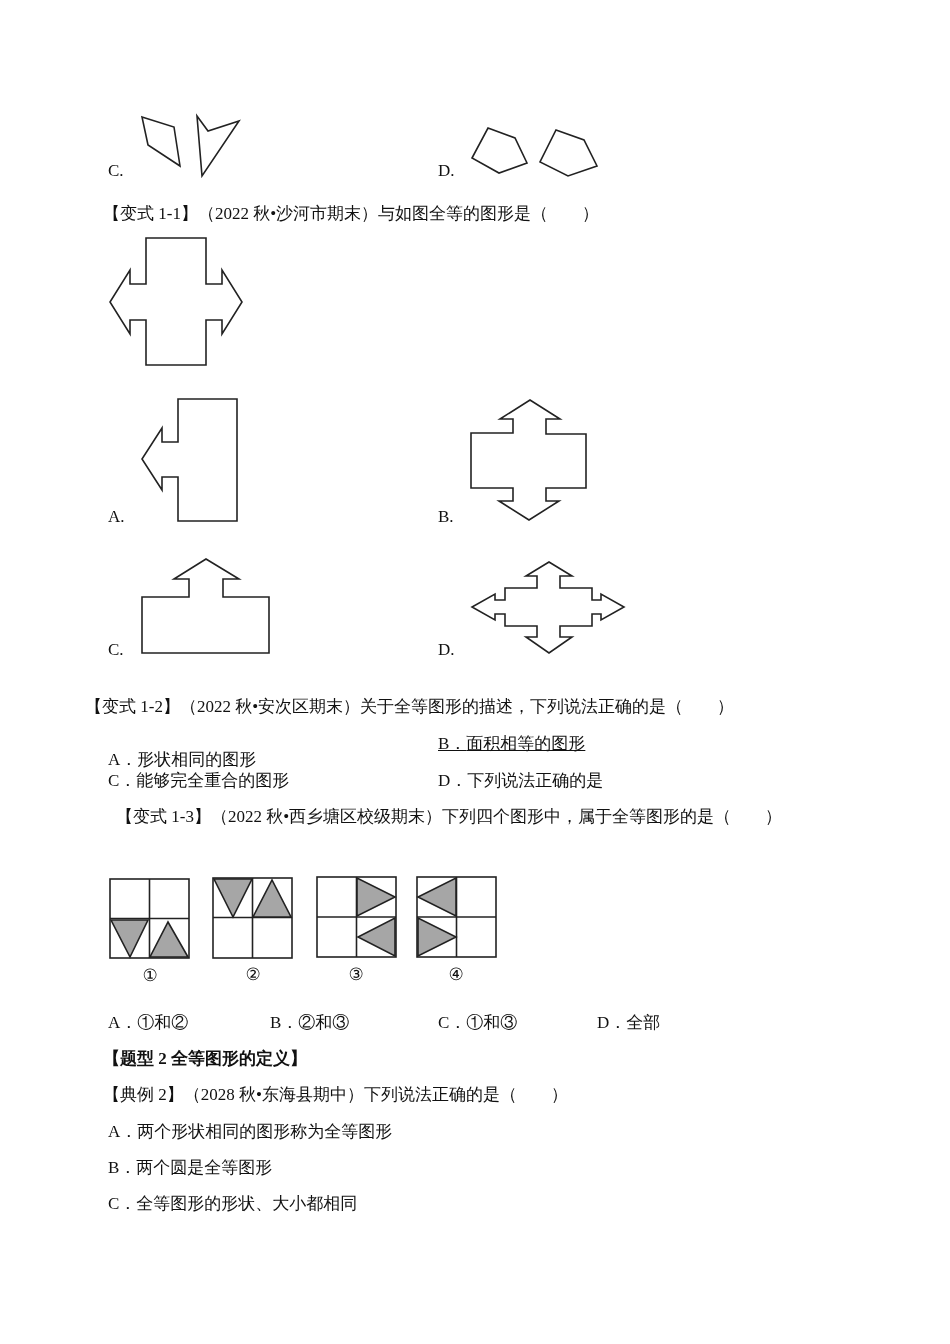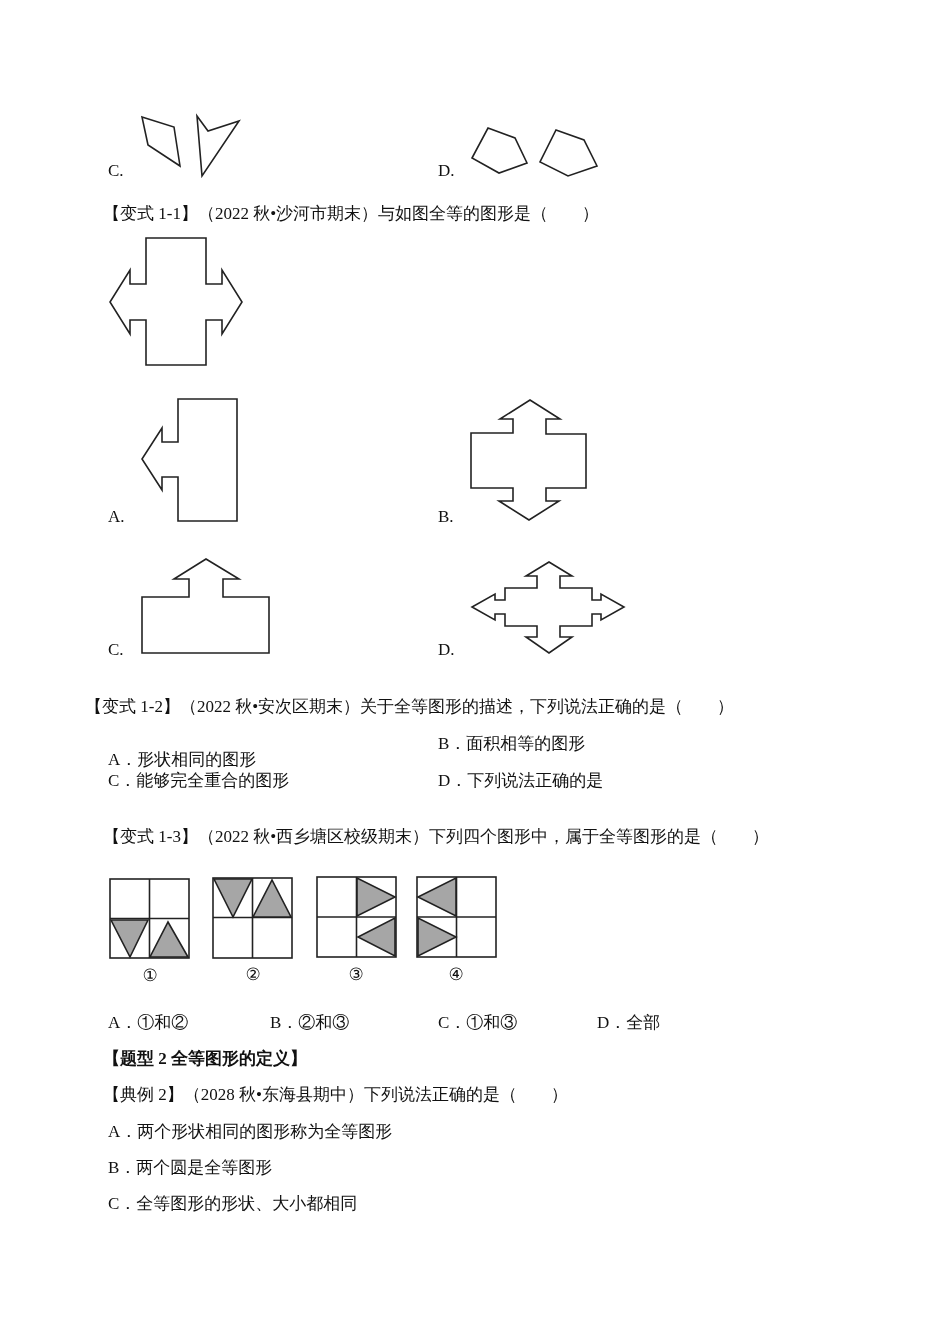--- a/index.html
+++ b/index.html
@@ -55,31 +55,31 @@
 
 <div class="abs txt" style="left:438px;top:640px;">D.</div>
 <svg class="fig" style="left:0;top:0;" width="950" height="700">
   <polygon class="stroke" points="537,588 537,576 526,576 549,562 572,576 560,576 560,588 592,588 592,600 601,600 601,594 624,607 601,620 601,614 592,614 592,626 560,626 560,637 572,637 549,653 526,637 537,637 537,626 505,626 505,614 495,614 495,620 472,607 495,594 495,600 505,600 505,588"></polygon>
 </svg>
 
 <div class="abs txt" style="left:85px;top:697px;">【变式 1-2】（2022 秋•安次区期末）关于全等图形的描述，下列说法正确的是（　　）</div>
 <div class="abs txt" style="left:108px;top:750px;">
   <span>A．</span><span>形状相同的图形</span>
 </div>
-<div class="abs txt" style="left:438px;top:734px;">
+<div class="abs txt" style="left:438px;top:734px;text-decoration:underline;">
   <span>B．</span><span>面积相等的图形</span>
 </div>
 <div class="abs txt" style="left:108px;top:771px;text-align:center;">
   <span>C．</span><span>能够完全重合的图形</span>
 </div>
 <div class="abs txt" style="left:438px;top:771px;">
   <span>D．</span><span>下列说法正确的是</span>
 </div>
 
-<div class="abs txt" style="left:103px;top:807px;margin-top:20px;">【变式 1-3】（2022 秋•西乡塘区校级期末）下列四个图形中，属于全等图形的是（　　）</div>
+<div class="abs txt" style="left:116px;top:807px;">【变式 1-3】（2022 秋•西乡塘区校级期末）下列四个图形中，属于全等图形的是（　　）</div>
 
 <svg class="fig" style="left:0;top:0;" width="950" height="1000">
 
   <g>
     <rect class="grid" x="110" y="879" width="79" height="79"></rect>
     <line class="grid" x1="149.5" y1="879" x2="149.5" y2="958"></line>
     <line class="grid" x1="110" y1="918.5" x2="189" y2="918.5"></line>
     <polygon class="tri" points="111,920 148,920 130,957"></polygon>
     <polygon class="tri" points="150,957 188,957 168,922"></polygon>
   </g>

